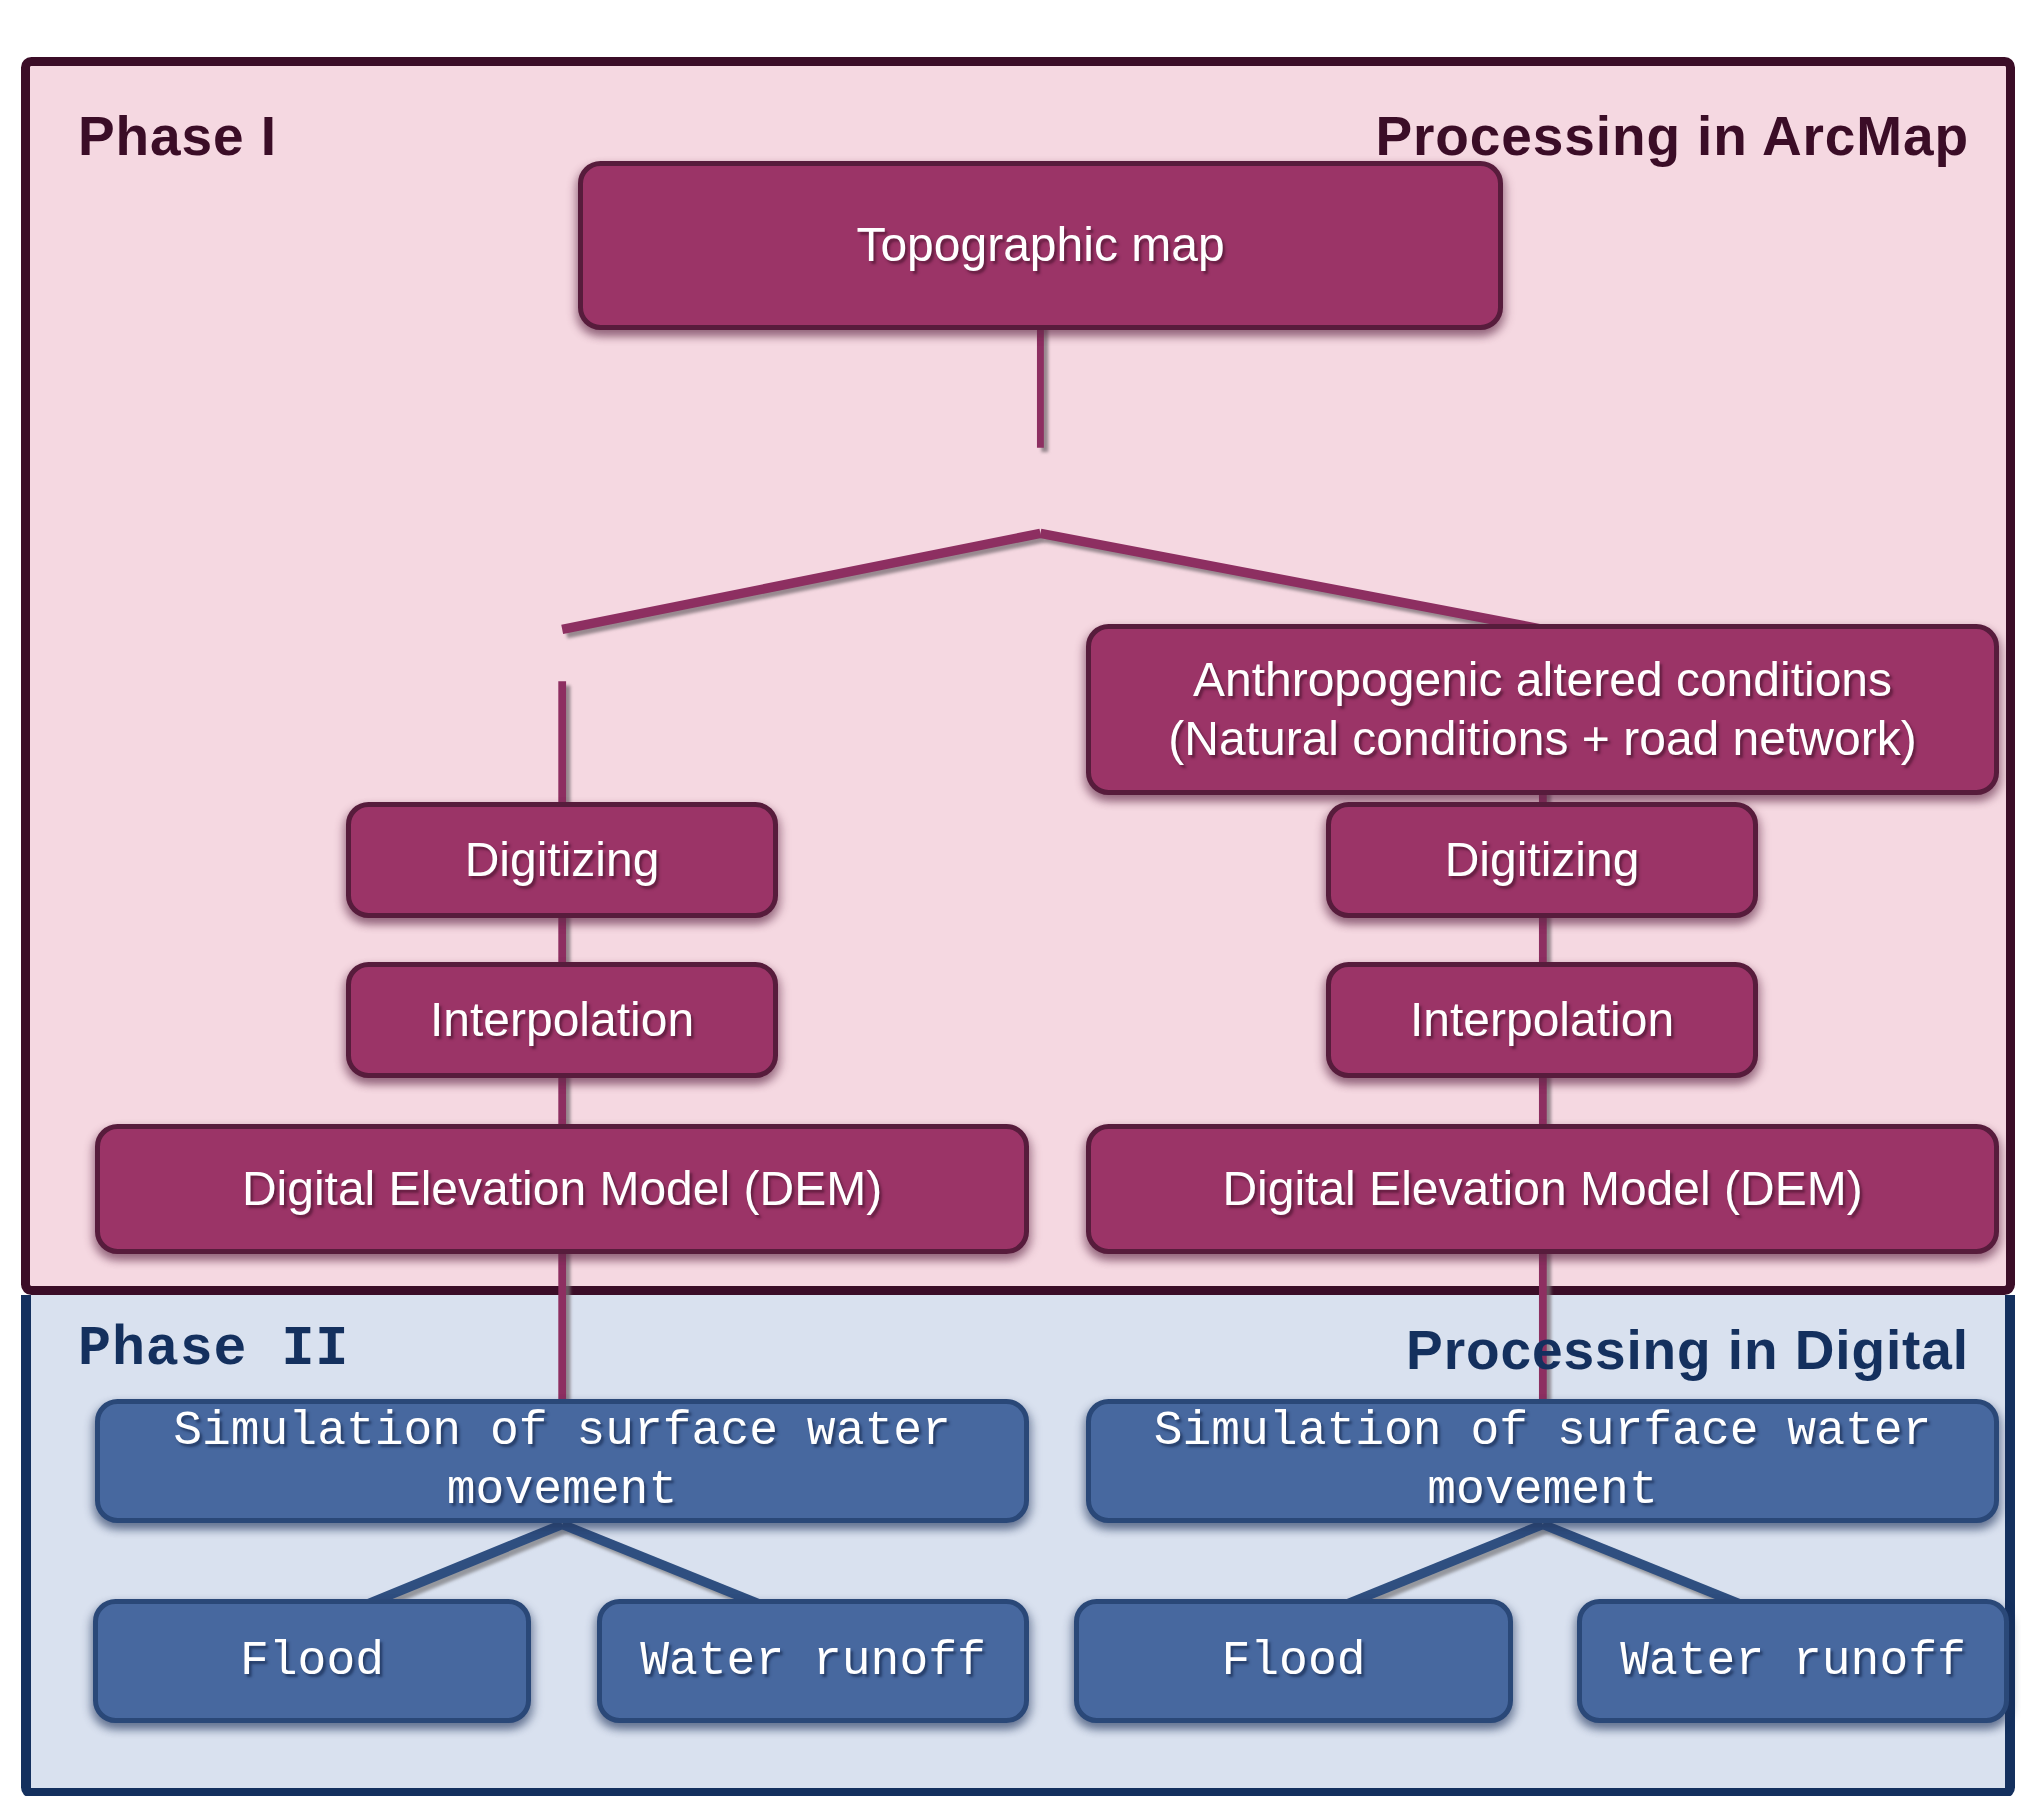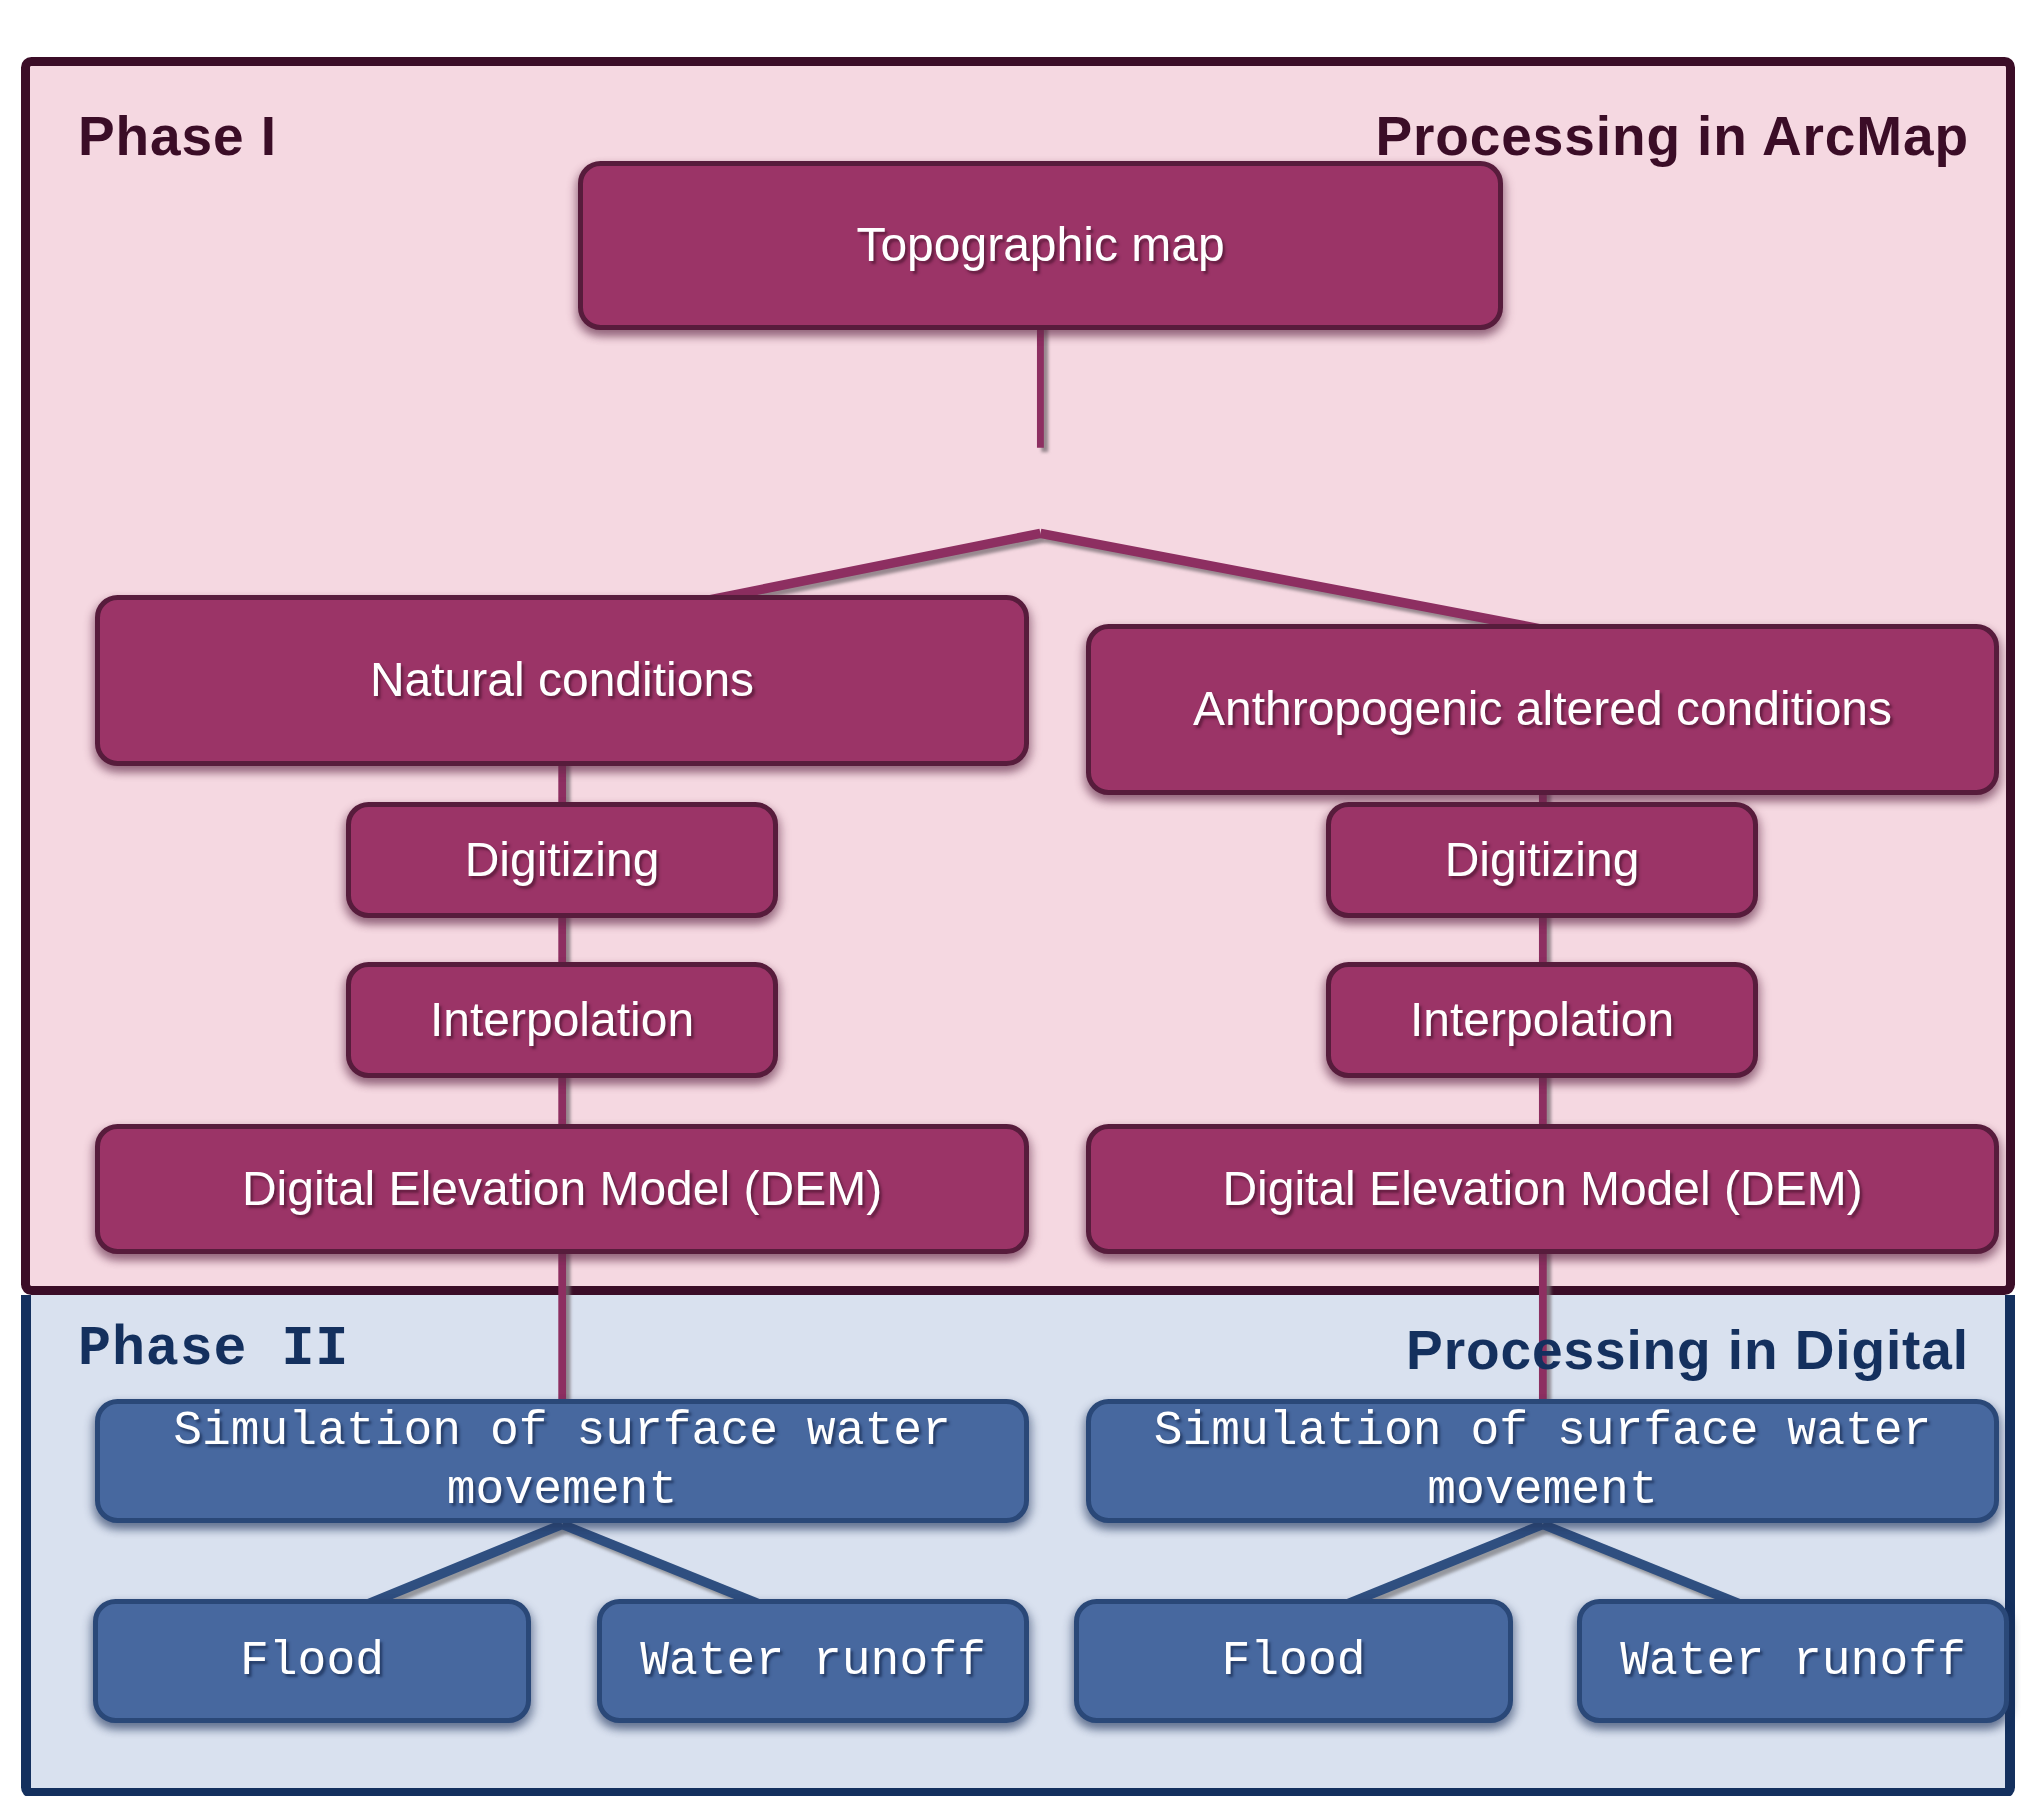--- a/index.html
+++ b/index.html
@@ -110,27 +110,25 @@
     <line class="conn navy" stroke-width="11" x1="650" y1="1735" x2="940" y2="1852"></line>
     <line class="conn navy" stroke-width="11" x1="1784" y1="1735" x2="1496" y2="1852"></line>
     <line class="conn navy" stroke-width="11" x1="1784" y1="1735" x2="2074" y2="1852"></line>
   </svg>
 
   <div class="node p1" style="left:578px; top:137px; width:925px; height:169px;">
     <span>Topographic map</span>
   </div>
 
 
-  <div class="node p1" style="left:95px; top:571px; width:934px; height:171px;">
-    <span>Natural conditions</span>
-  </div>
 
   <div class="node p1" style="left:1086px; top:600px; width:913px; height:171px;">
     <div class="two-line">
       <span>Anthropogenic altered conditions</span>
+      <span>(Natural conditions + road network)</span>
     </div>
   </div>
 
   <div class="node p1" style="left:346px; top:778px; width:432px; height:116px;">
     <span>Digitizing</span>
   </div>
 
   <div class="node p1" style="left:1326px; top:778px; width:432px; height:116px;">
     <span>Digitizing</span>
   </div>

